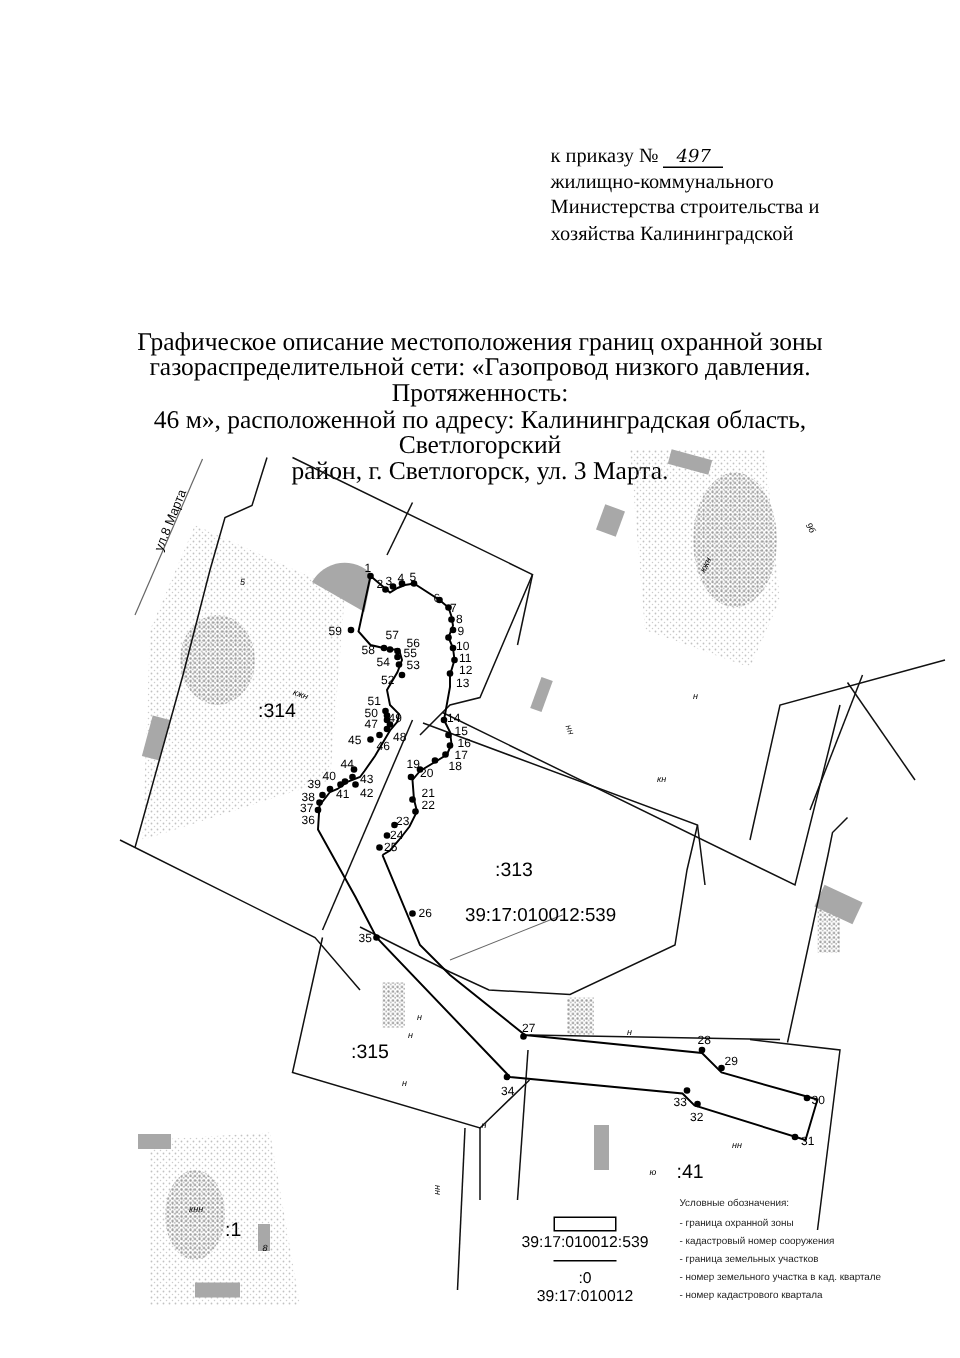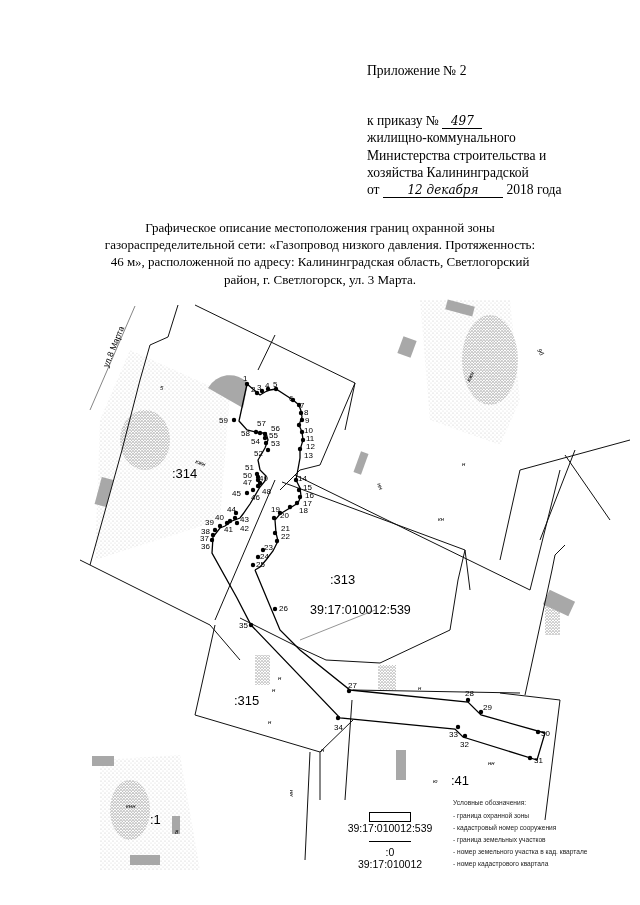--- a/index.html
+++ b/index.html
@@ -1,47 +1,41 @@
 <!DOCTYPE html>
 <html><head>
 <meta charset="utf-8">
 <style>
   html,body{margin:0;padding:0;background:#fff;}
   body{width:640px;height:905px;position:relative;overflow:hidden;font-family:"Liberation Serif",serif;color:#000;}
   .header-block{position:absolute;left:367px;top:62px;width:240px;font-size:13.6px;line-height:17.2px;}
   .header-block div{white-space:nowrap;}
   .hand{font-family:"DejaVu Serif",serif;font-style:italic;font-size:12px;display:inline-block;border-bottom:1px solid #000;text-align:center;line-height:13px;}
-  .title-block{position:absolute;left:90px;top:219px;width:460px;text-align:center;font-size:13px;line-height:17.2px;}
+  .title-block{position:absolute;left:90px;top:219px;width:460px;text-align:center;font-size:17px;line-height:17.2px;}
   svg#map{position:absolute;left:0;top:0;}
   .lbl{font-family:"Liberation Sans",sans-serif;font-size:8px;fill:#000;}
   .plot{font-family:"Liberation Sans",sans-serif;font-size:13px;fill:#000;}
   .small-ital{font-family:"Liberation Sans",sans-serif;font-size:6px;fill:#000;font-style:italic;}
   .legend{position:absolute;left:330px;top:795px;width:300px;font-family:"Liberation Sans",sans-serif;}
   .legend-row{position:absolute;left:0;width:300px;height:12px;}
   .legend-sym{position:absolute;left:0;width:120px;text-align:center;font-size:10.5px;line-height:12px;}
   .legend-txt{position:absolute;left:123px;font-size:6.6px;line-height:12px;white-space:nowrap;color:#222;}
   .legend-title{position:absolute;left:123px;top:0;font-size:6.6px;color:#222;white-space:nowrap;}
 </style>
 </head>
 <body>
 
 <div class="header-block">
-  <div>Приложение № 2</div>
   <div>
     <span>к приказу №</span>
     <span class="hand" style="width:40px;margin-top:36px;">497</span>
   </div>
   <div>жилищно-коммунального</div>
   <div>Министерства строительства и</div>
   <div>хозяйства Калининградской</div>
-  <div>
-    <span>от</span>
-    <span class="hand" style="width:120px;">12 декабря</span>
-    <span>2018 года</span>
-  </div>
 </div>
 
 <div class="title-block">
   <div>Графическое описание местоположения границ охранной зоны</div>
   <div>газораспределительной сети: «Газопровод низкого давления. Протяженность:</div>
   <div>46 м», расположенной по адресу: Калининградская область, Светлогорский</div>
   <div>район, г. Светлогорск, ул. 3 Марта.</div>
 </div>
 
 <svg id="map" width="640" height="905" viewBox="0 0 640 905">

